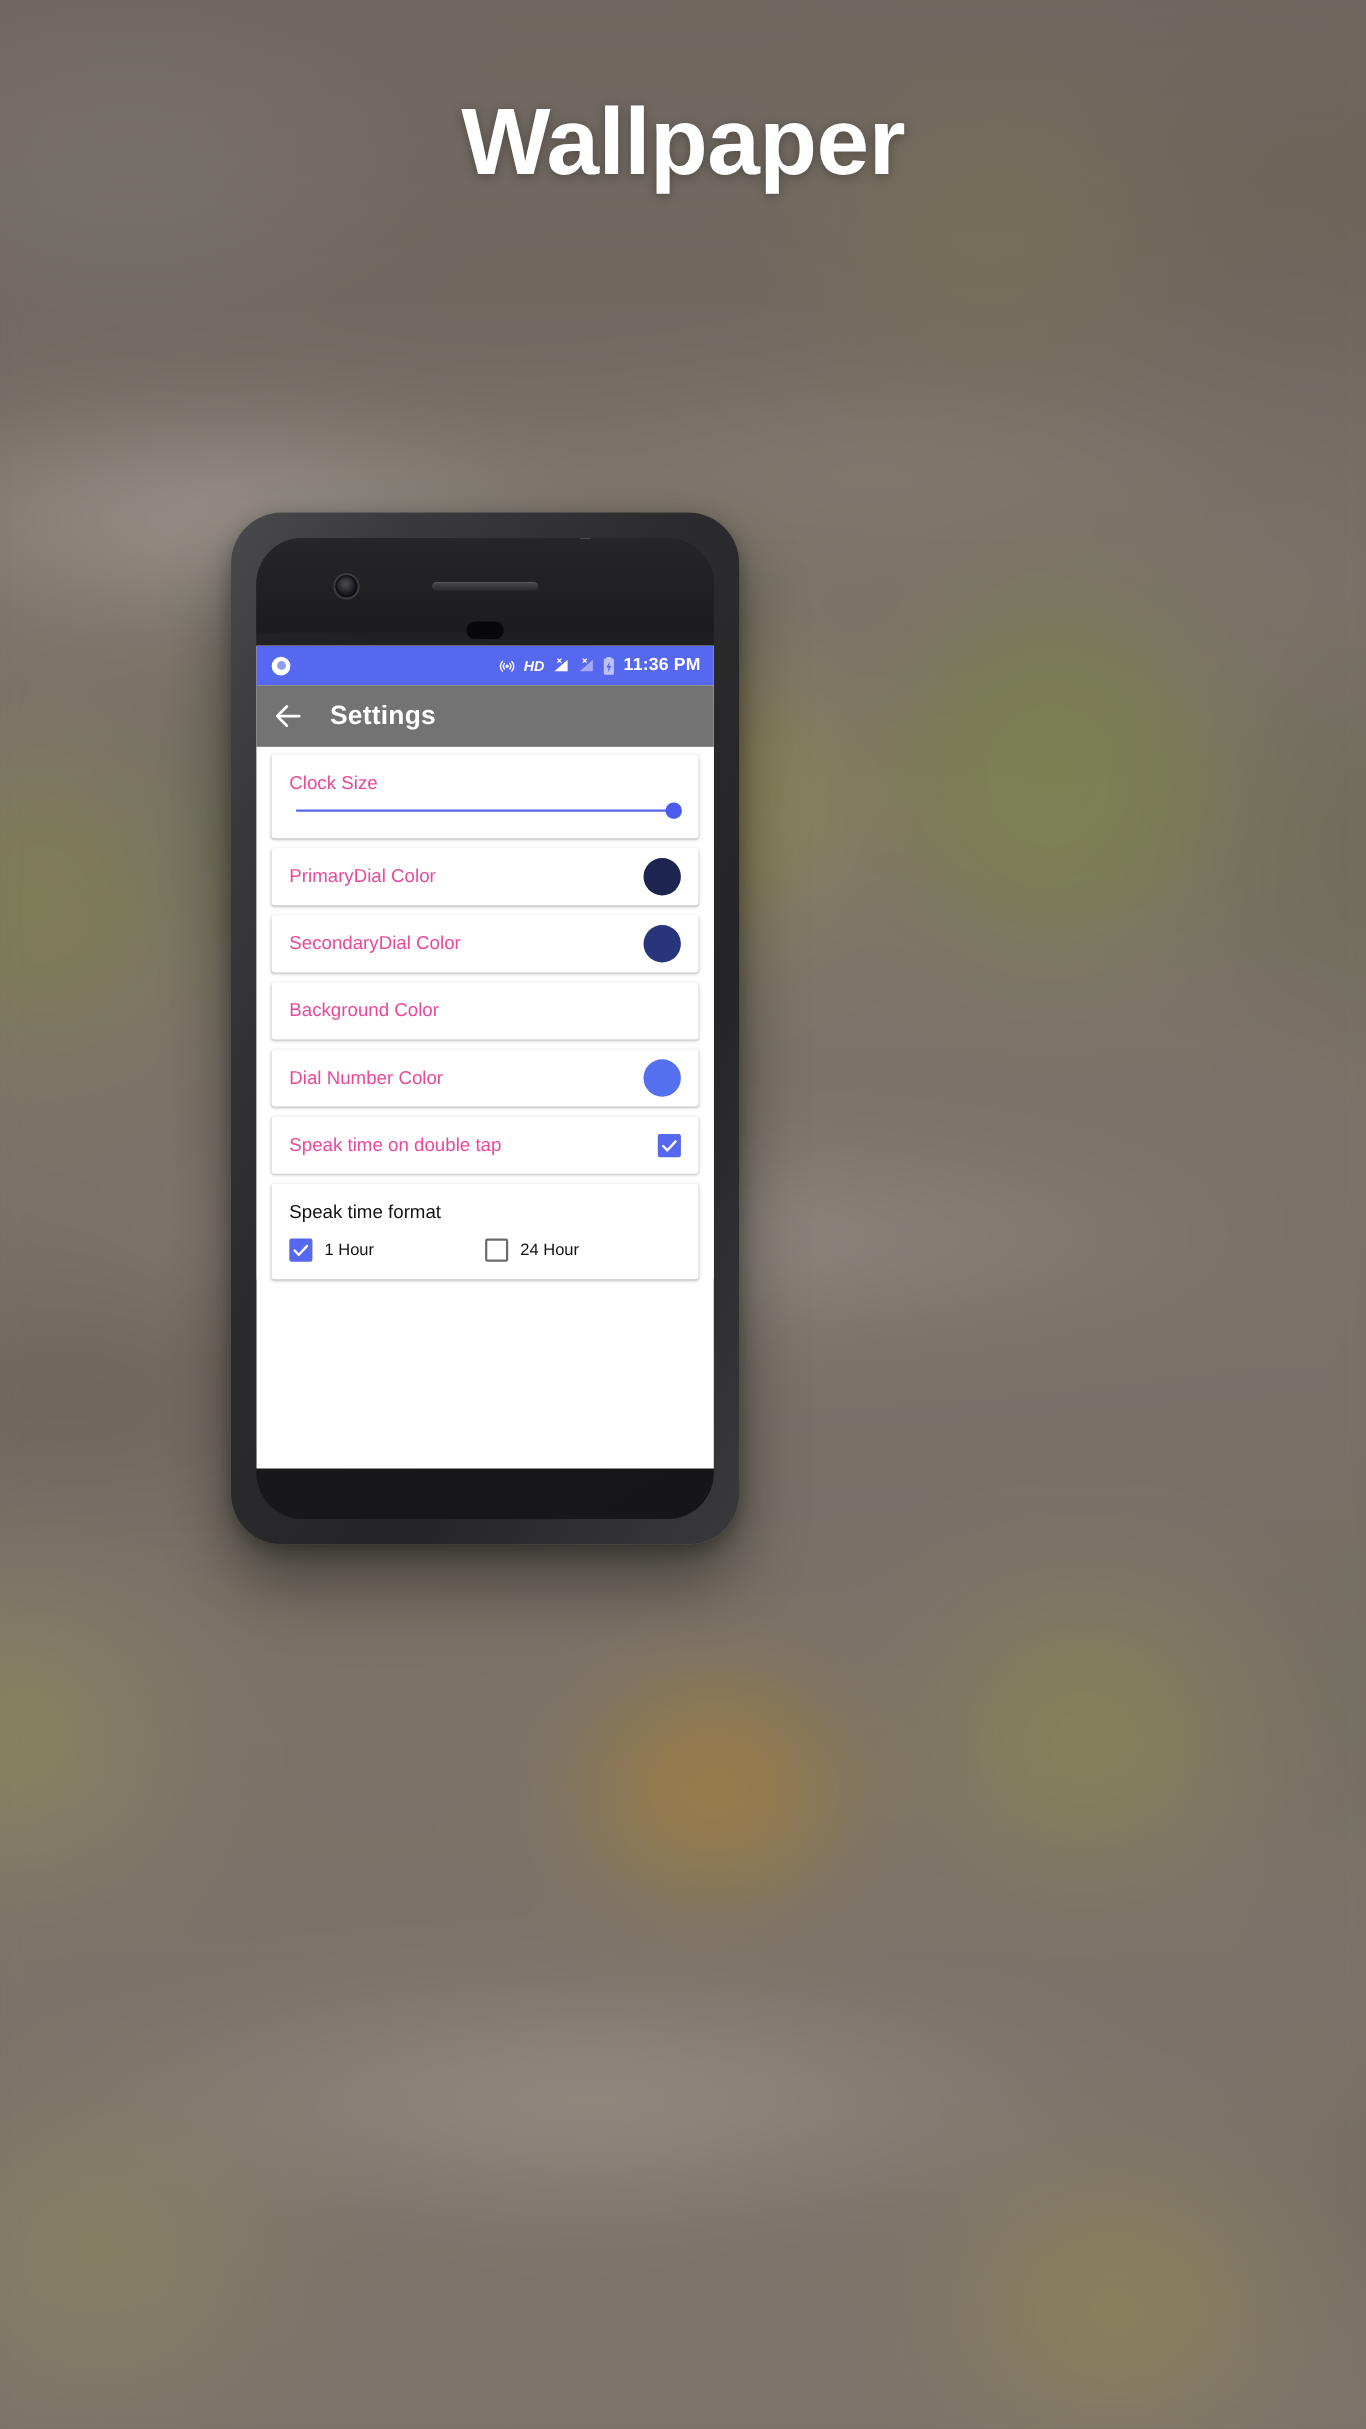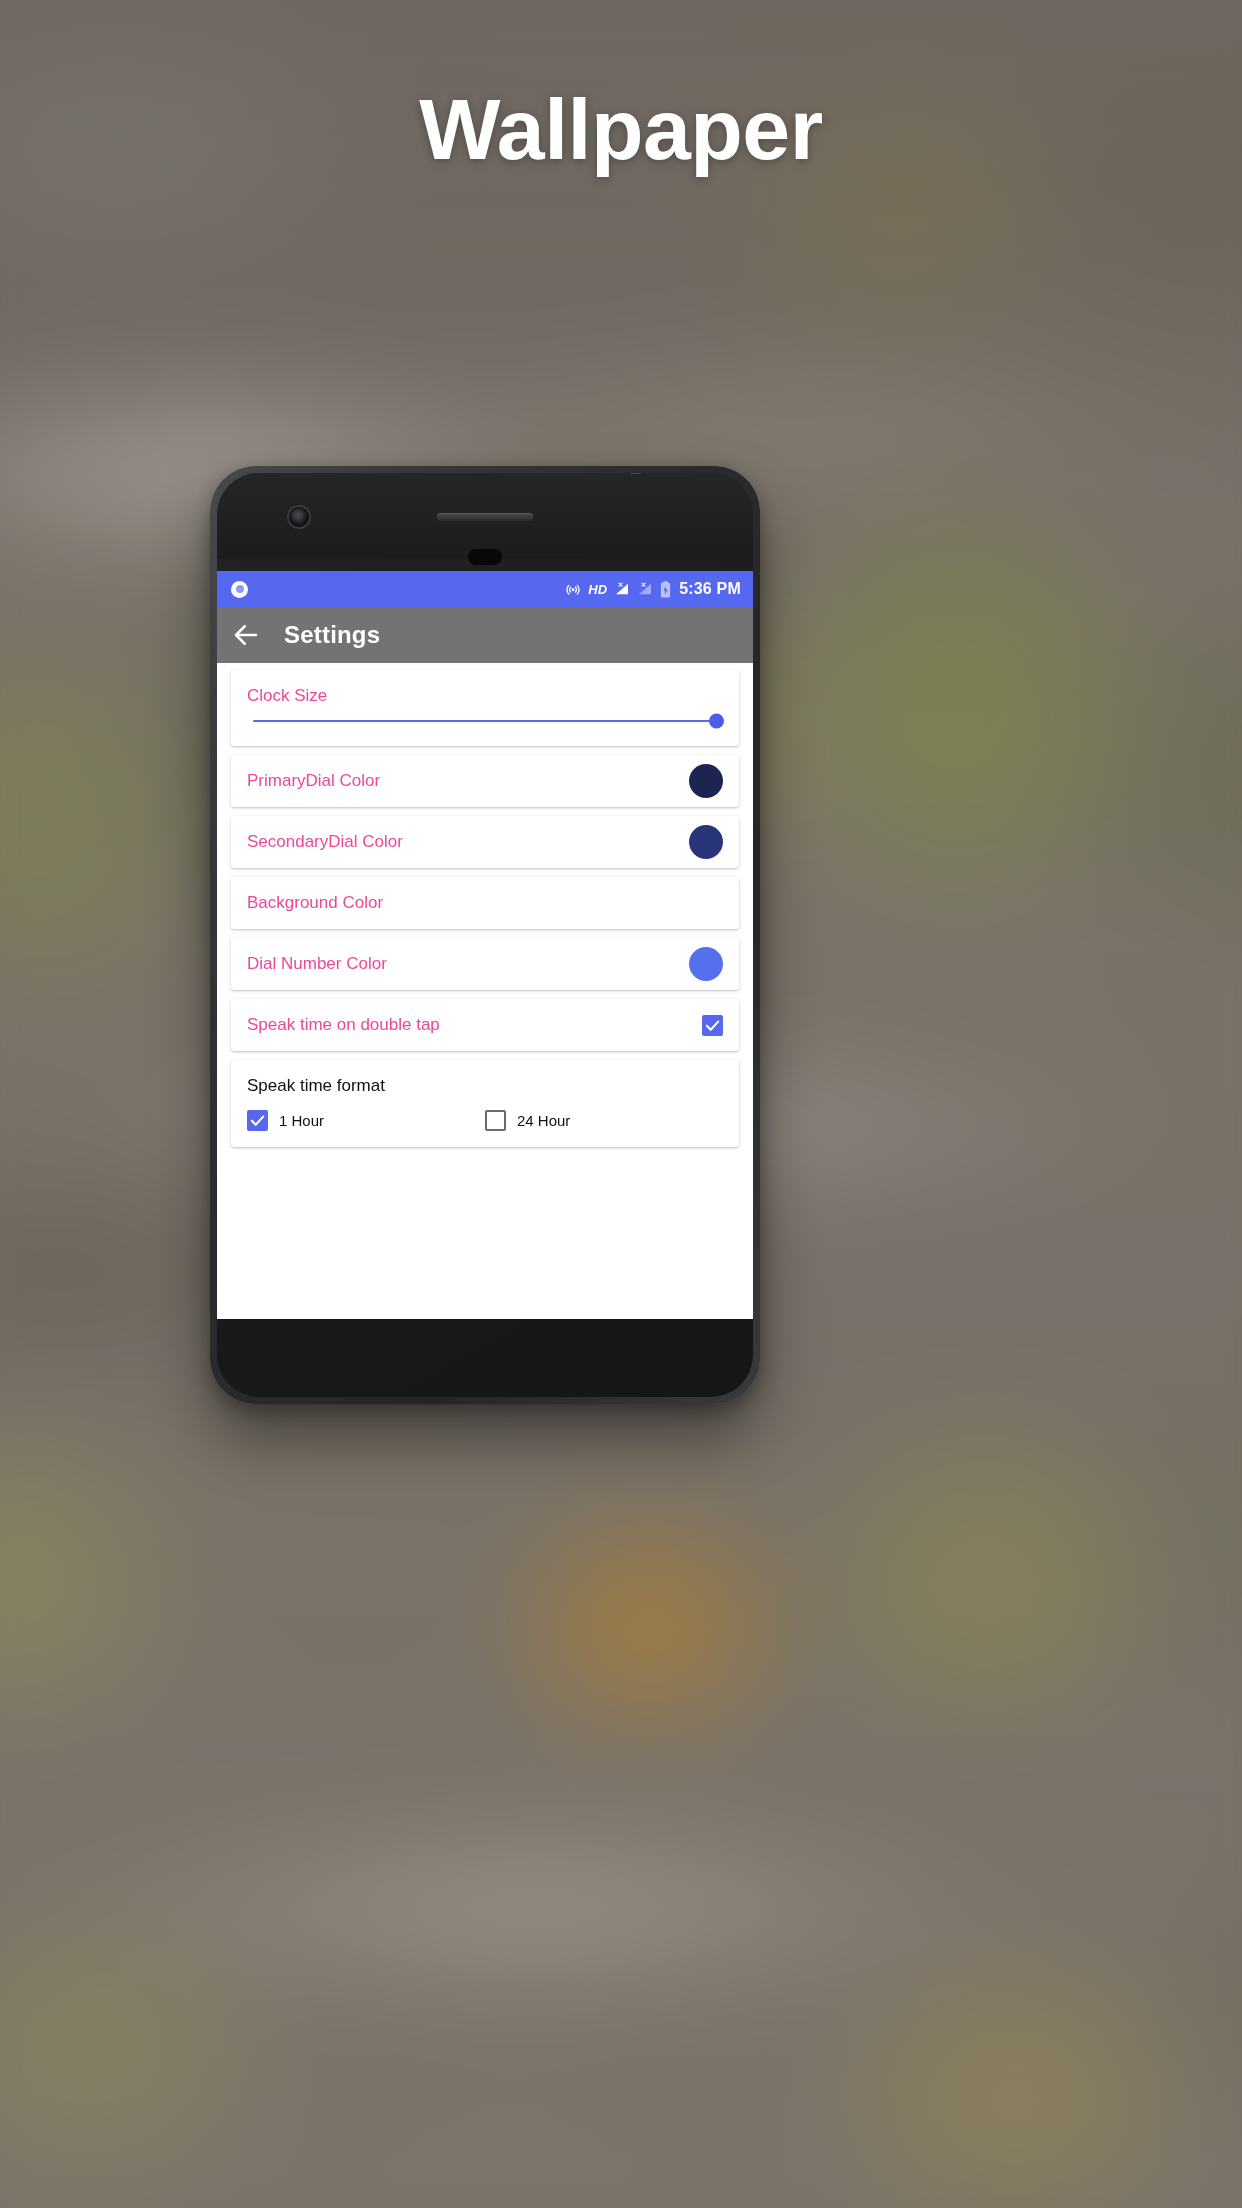--- a/index.html
+++ b/index.html
@@ -70,25 +70,25 @@
     line-height: 1.14;
     letter-spacing: -0.5px;
     text-shadow: 0 2px 10px rgba(0,0,0,0.30);
     padding: 0 120px;
   }
 
   
   .phone {
     position: absolute;
     left: 210px; top: 466px;
-    width: 550px; height: 938px;
+    width: 462px; height: 938px;
     border-radius: 46px;
     background: linear-gradient(120deg,#4a4a4c 0%, #3a3a3c 16%, #2c2c2e 40%, #252527 70%, #3a3a3c 100%);
     box-shadow: 0 34px 60px rgba(0,0,0,0.42), 0 6px 18px rgba(0,0,0,0.30);
-    padding: 7px;
+    padding: 23px;
   }
   .phone-inner {
     position: relative;
     width: 100%; height: 100%;
     border-radius: 42px;
     background: linear-gradient(150deg,#232325 0%,#1b1b1d 45%,#161618 100%);
     overflow: hidden;
   }
   .phone-topbar {
     position: absolute; left: 0; right: 0; top: 0; height: 86px;
@@ -245,21 +245,21 @@
               <path d="M7.5 3.2l4.6 4.6M12.1 3.2L7.5 7.8" stroke="#ffffff" stroke-width="1.7" stroke-linecap="round" fill="none"></path>
             </svg>
           </span>
           <span>
             <svg class="ico-batt" viewBox="0 0 12 20">
               <rect x="3.4" y="0.4" width="5.2" height="2" fill="#ffffff" opacity="0.6"></rect>
               <rect x="0.6" y="2" width="10.8" height="17.4" rx="1.4" fill="#ffffff" opacity="0.6"></rect>
               <path d="M6.9 5.2L3.3 11.6h2.3L5 16.6l3.8-6.7H6.3z" fill="#5667f0"></path>
             </svg>
           </span>
-          <span class="sb-time">5:36 PM</span>
+          <span class="sb-time">11:36 PM</span>
         </div>
       </div>
 
       <div class="appbar">
         <span>
           <svg class="back-arrow" viewBox="0 0 24 24" fill="none" stroke="#ffffff" stroke-width="2" stroke-linecap="round" stroke-linejoin="round">
             <line x1="20" y1="12" x2="4.5" y2="12"></line>
             <polyline points="11,5 4,12 11,19"></polyline>
           </svg>
         </span>

